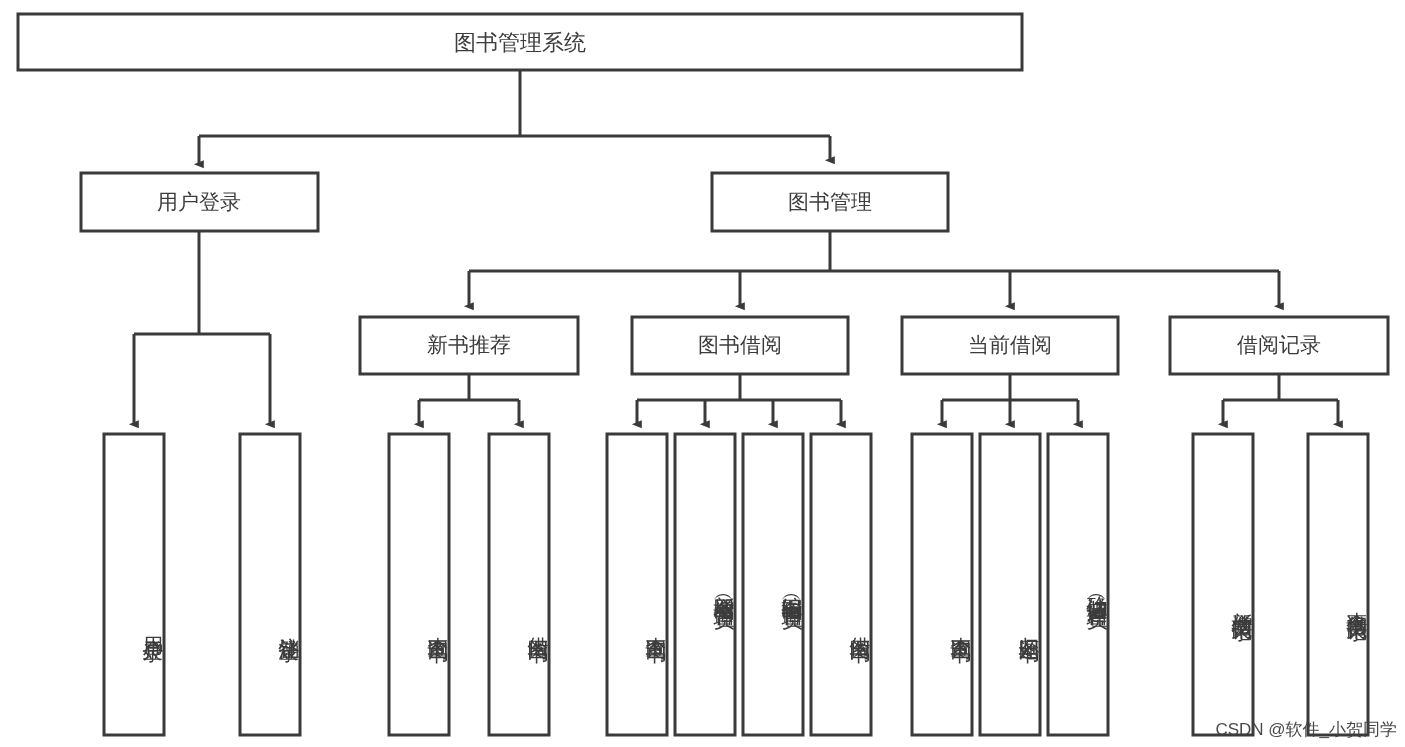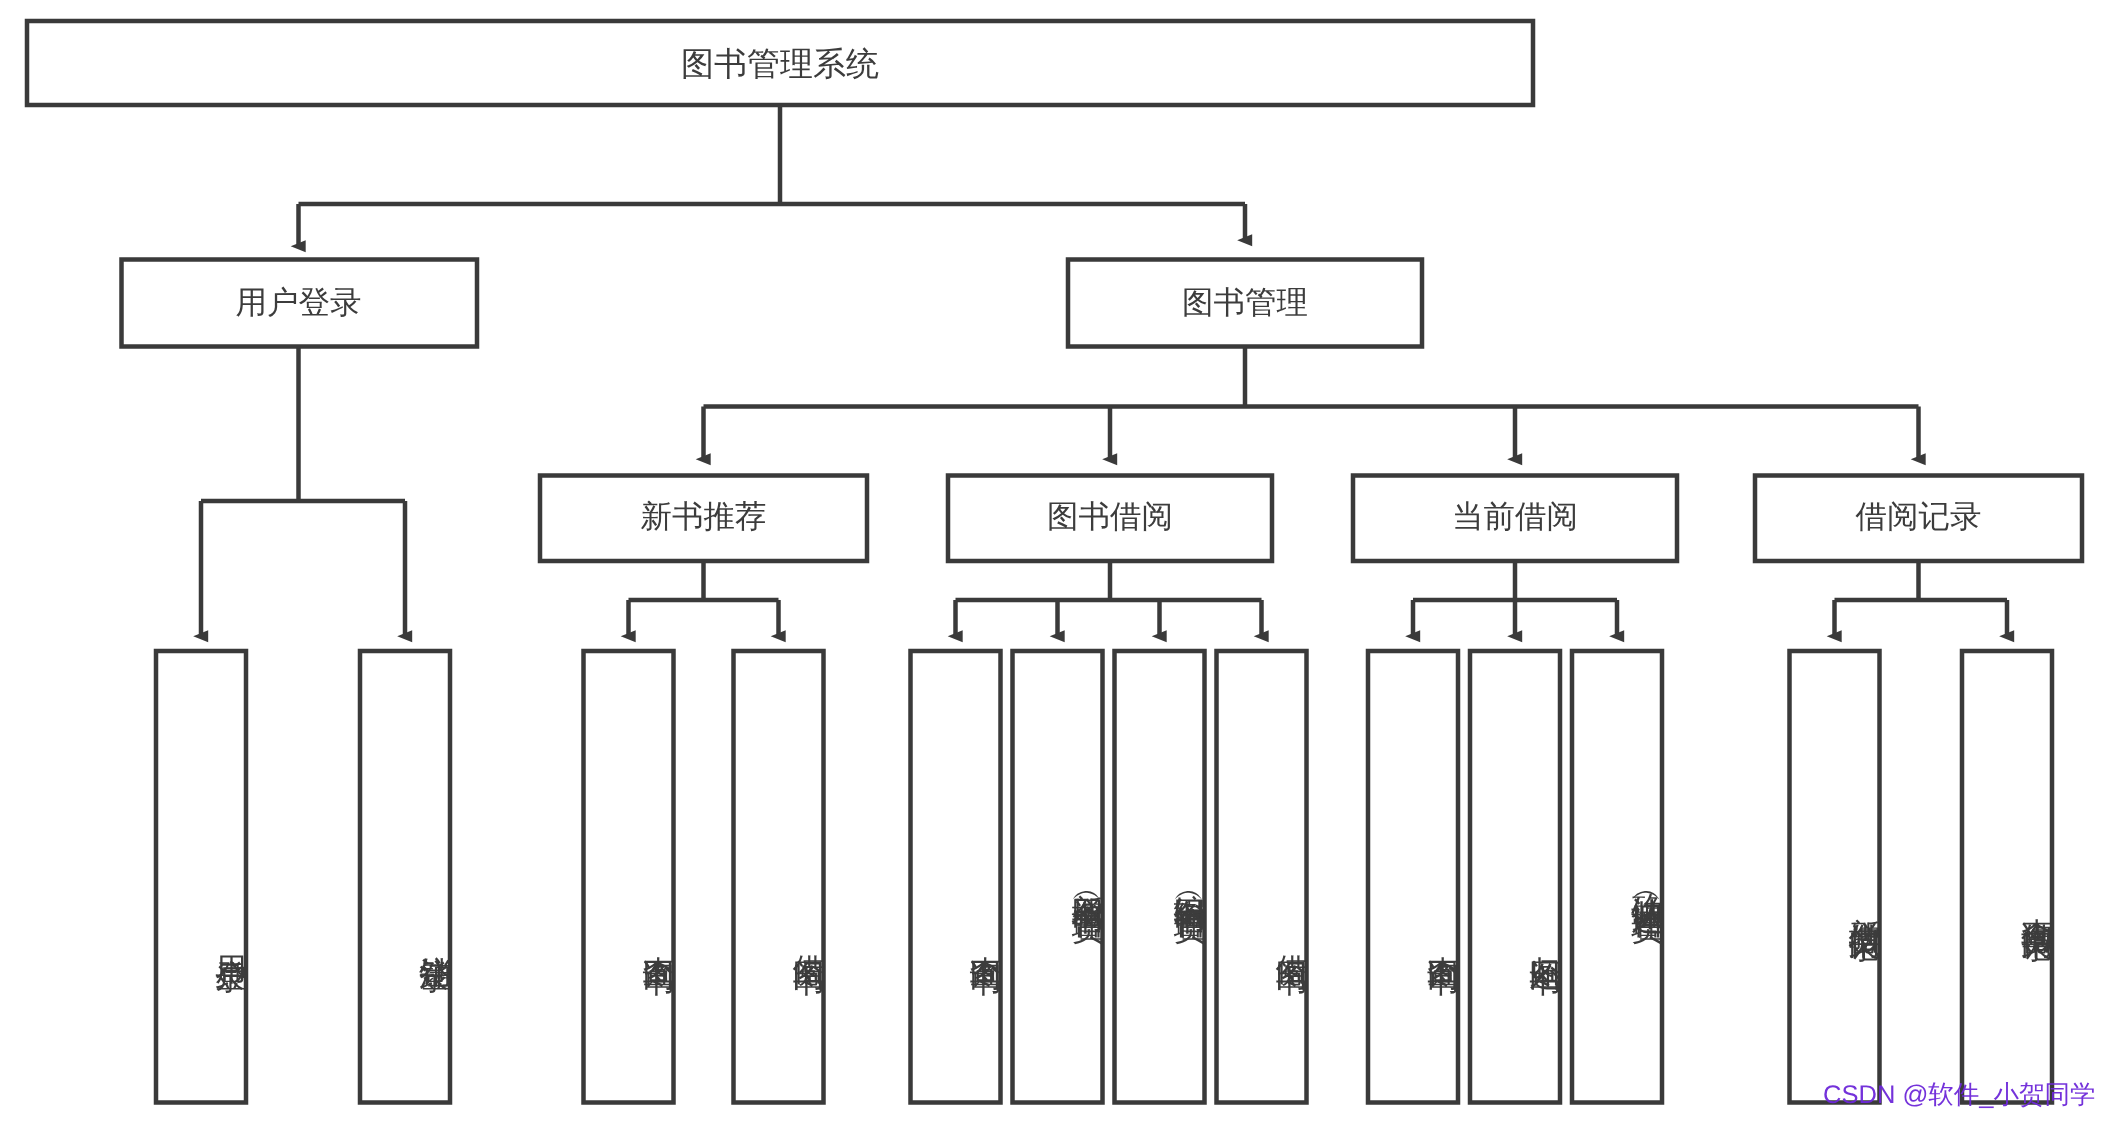--- a/index.html
+++ b/index.html
@@ -37,21 +37,21 @@
     letter-spacing:2px;
     line-height:1;
     white-space:nowrap;
     pointer-events:none;
   }
   .watermark{
     position:absolute;
     right:8px;bottom:6px;
     font-family:"Liberation Sans","DejaVu Sans",sans-serif;
     font-size:17px;
-    color:#6d28d9;
+    color:#404040;
     white-space:nowrap;
     opacity:.95;
   }
 </style>
 </head>
 <body>
 
 <div id="diagram-root">
 
   <svg id="diagram-canvas" viewBox="0 0 1405 747">

